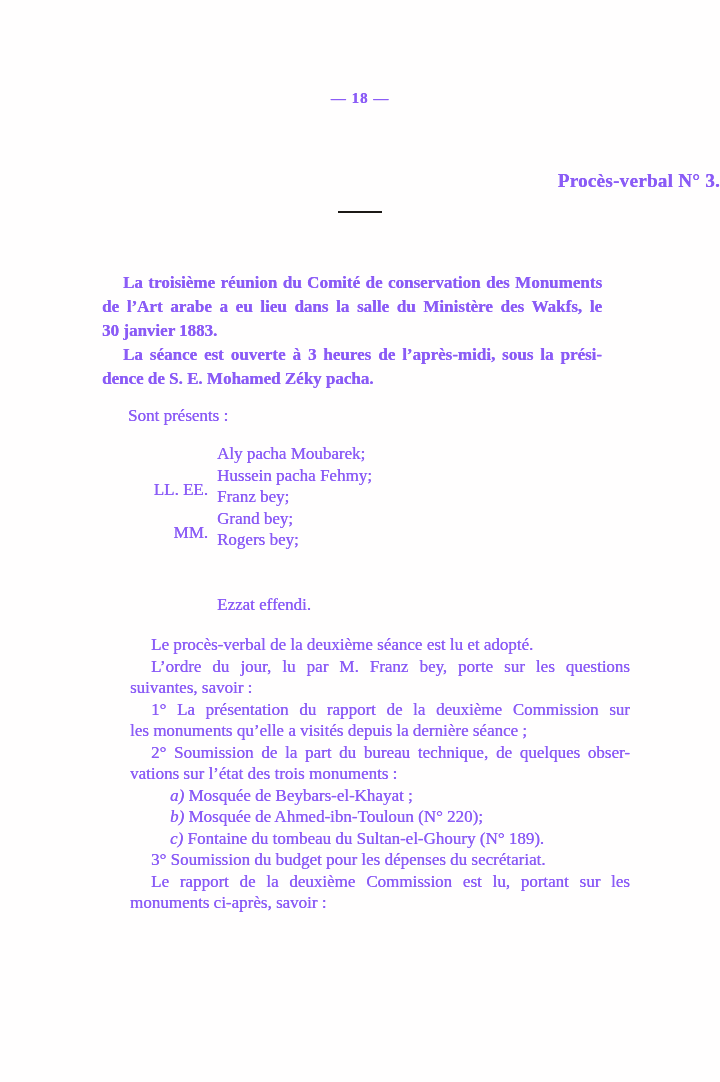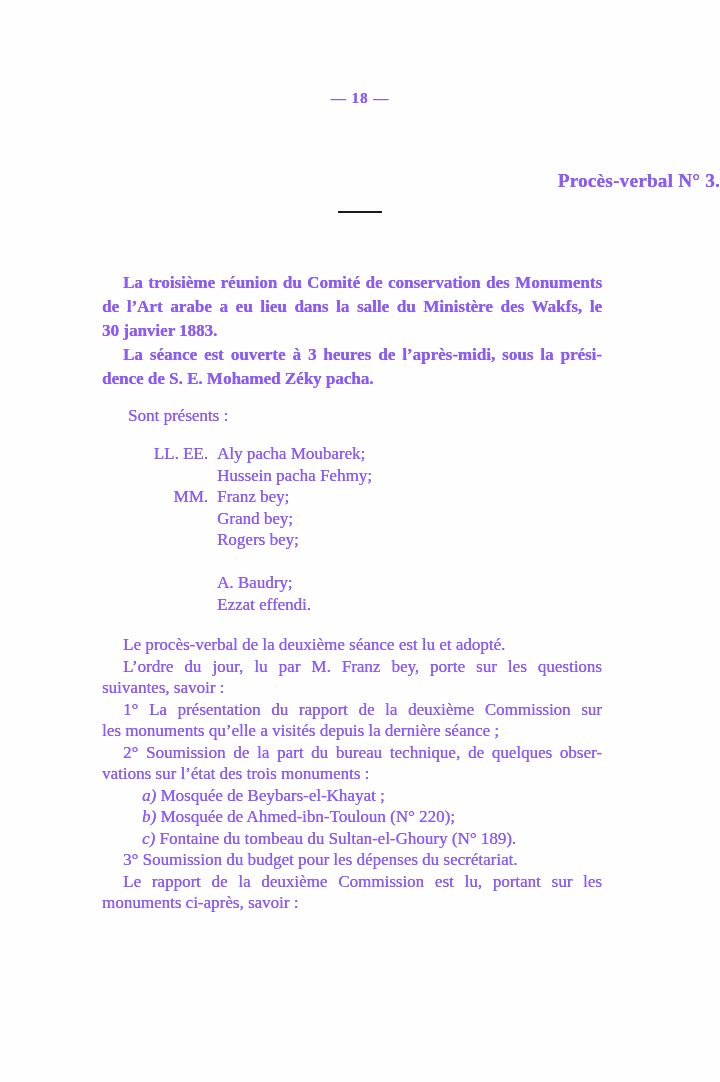--- a/index.html
+++ b/index.html
@@ -37,24 +37,24 @@
     position: absolute; left: 102px; width: 500px;
     font-size: 17px;
   }
   .intro { top: 271px; }
   .intro .ln { line-height: 24px; height: 24px; font-weight: bold; }
   .present { top: 405px; line-height: 22px; text-indent: 26px; }
   .attendees { top: 443px; }
   .arow { line-height: 21.5px; height: 21.5px; display: flex; }
   .alabel {
     width: 106px; flex: 0 0 106px;
-    text-align: right; padding-right: 9px;
+    text-align: right; padding-right: 9px; margin-top: 36px;
   }
   .aname { flex: 1; }
-  .proceedings { top: 634px; }
+  .proceedings { top: 634px; margin-left: 28px; }
   .proceedings .ln { line-height: 21.5px; height: 21.5px; }
   .ln { white-space: normal; overflow: hidden; }
   .ind { text-indent: 21px; }
   .j { text-align: justify; text-align-last: justify; }
   .item { padding-left: 40px; }
   .marker { font-style: italic; }
   
   .page { text-shadow: 0.25px 0 0 currentColor; }
 </style>
 </head>
@@ -97,21 +97,20 @@
     </div>
     <div class="arow">
       <span class="alabel"></span>
       <span class="aname">Rogers bey;</span>
     </div>
     <div class="arow">
       <span class="alabel"></span>
     </div>
     <div class="arow">
       <span class="alabel"></span>
-      <span class="aname">A. Baudry;</span>
     </div>
     <div class="arow">
       <span class="alabel"></span>
       <span class="aname">Ezzat effendi.</span>
     </div>
   </div>
 
   <div class="block proceedings">
     <div class="ln ind">Le procès-verbal de la deuxième séance est lu et adopté.</div>
     <div class="ln ind j">L’ordre du jour, lu par M. Franz bey, porte sur les questions</div>

